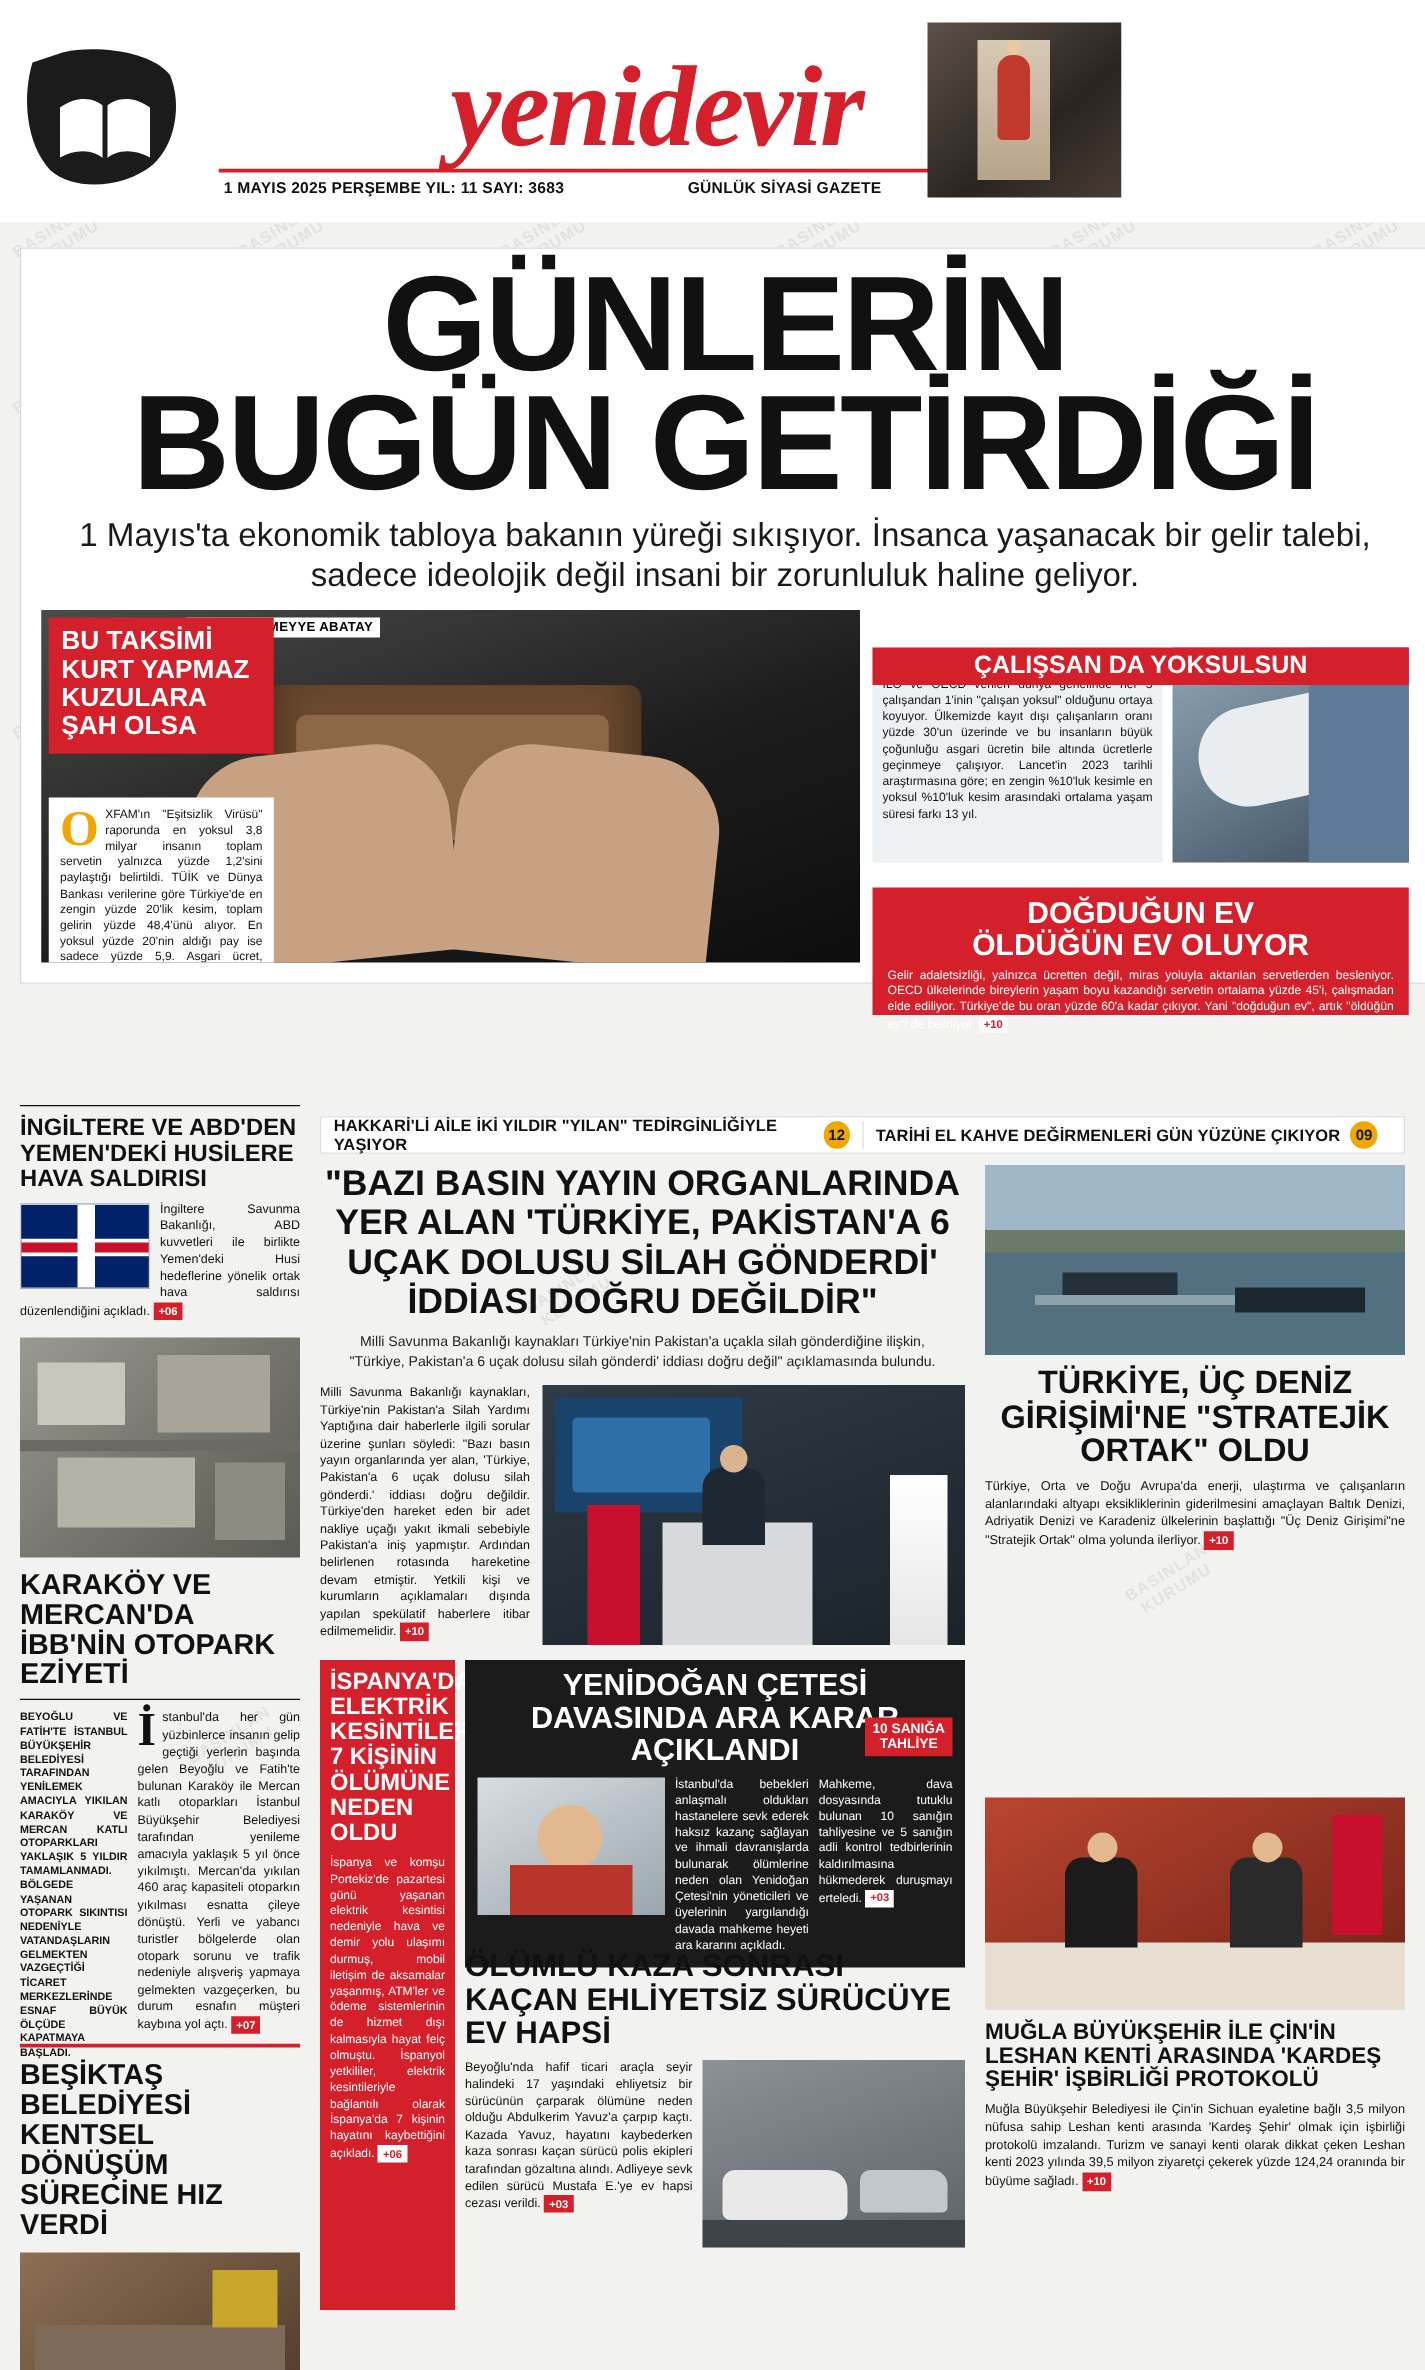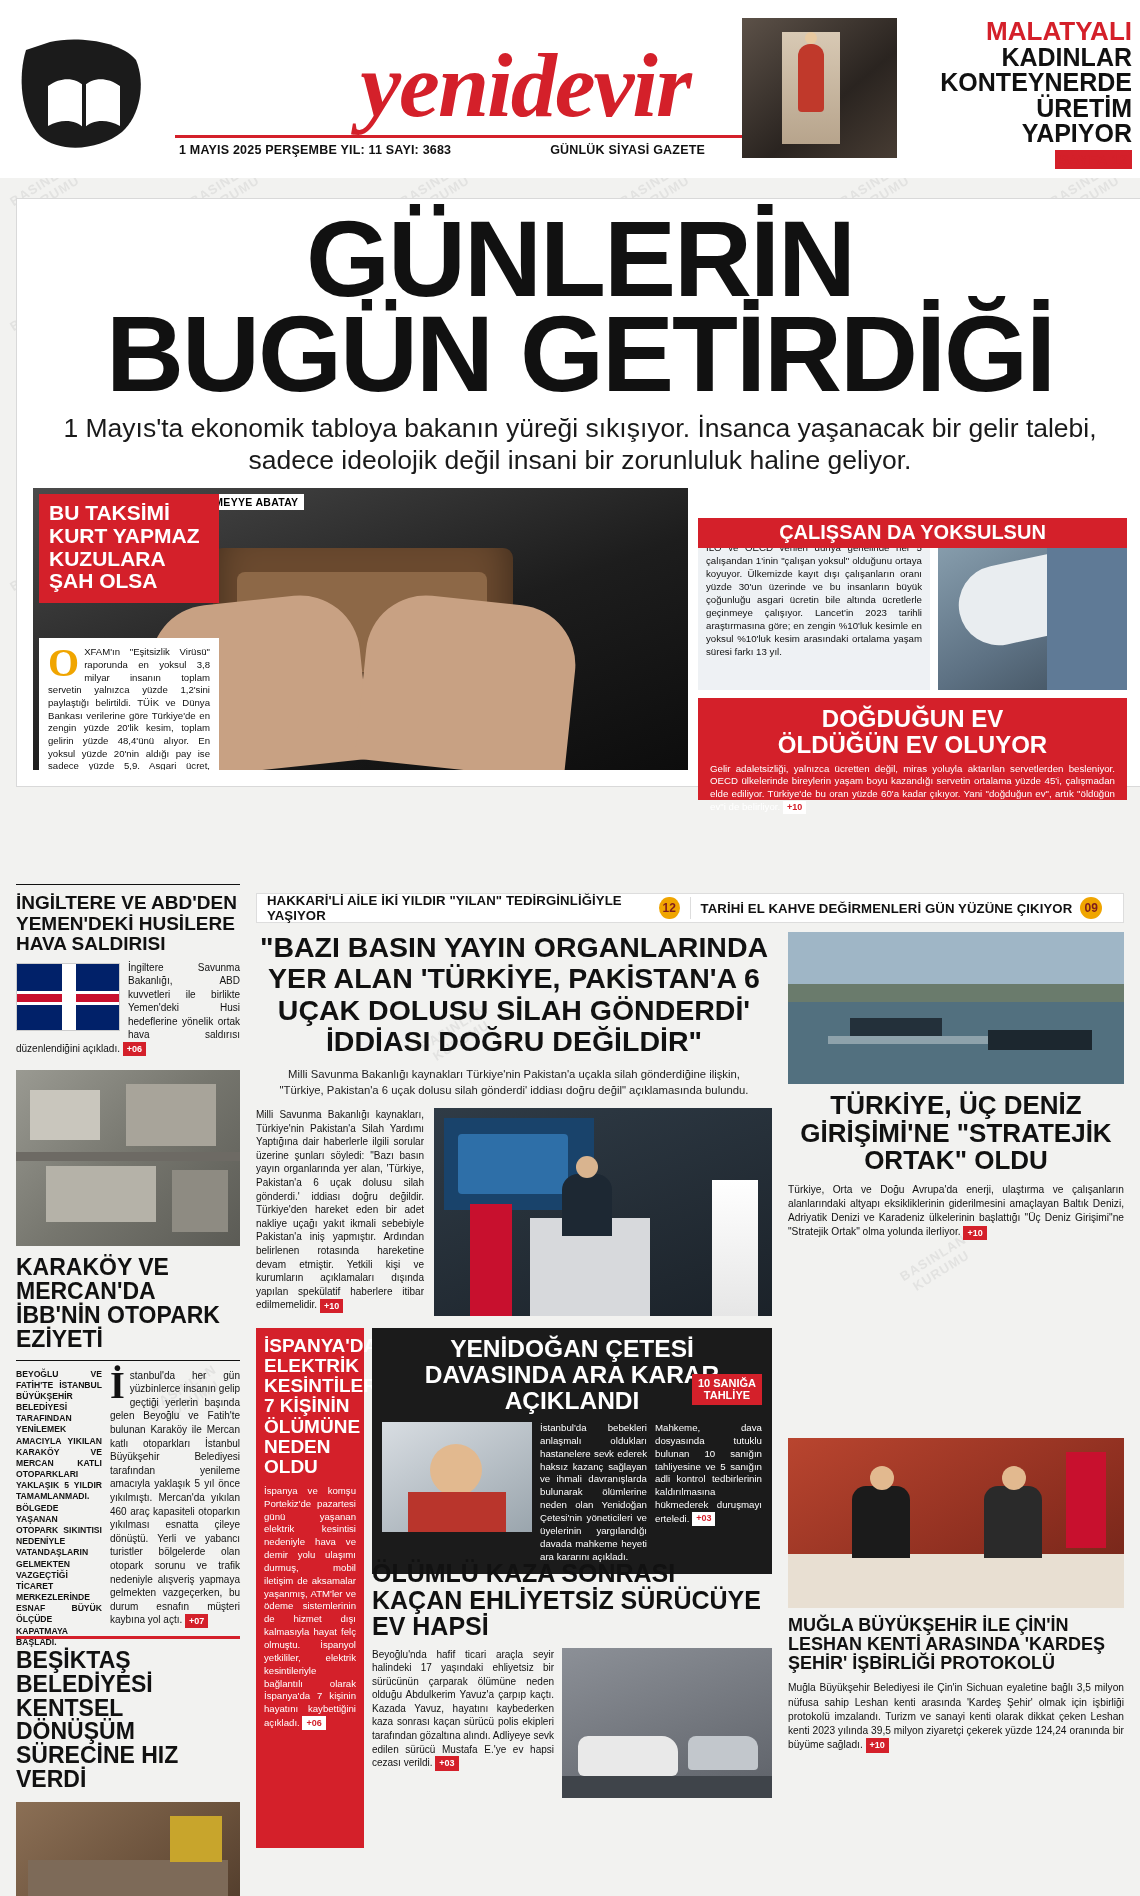--- a/index.html
+++ b/index.html
@@ -67,28 +67,28 @@
   .whitebox .dropcap { float:left; font-size:40px; line-height:30px; font-weight:bold; color:#f0a500; padding:2px 5px 0 0; font-family:"Liberation Serif",serif; }
 
   .colB { position:relative; width:calc(100% - 665px); height:282px; }
   .bTop { position:relative; height:172px; display:flex; gap:8px;margin-top:30px; }
   .bText { width:232px; background:#eef1f4; padding:24px 8px 6px 8px; }
   .bText p { margin:0; font-size:9.7px; line-height:1.33; text-align:justify; color:#111; }
   .bLabel { position:absolute; left:0; top:0; width:100%; background:#d4202a; color:#fff; font-size:20px; font-weight:bold; text-align:center; padding:3px 0 4px 0; z-index:3;}
   .bPhoto { flex:1; background:linear-gradient(150deg,#8fa6b5,#5d7183 60%,#3c4b58); position:relative; overflow:hidden; }
   .bPhoto .glove { position:absolute; left:20px; top:40px; width:150px; height:80px; background:#e9edf0; border-radius:40px 20px 30px 40px; transform:rotate(-12deg); }
   .bPhoto .jean { position:absolute; right:-10px; top:0; width:90px; height:172px; background:#5f7a96; }
-  .bBottom { margin-top:8px; background:#d4202a; color:#fff; height:102px; padding:8px 12px; }
+  .bBottom { margin-top:20px; background:#d4202a; color:#fff; height:102px; padding:8px 12px; }
   .bBottom .h { text-align:center; font-size:24px; font-weight:bold; line-height:1.05; }
   .bBottom p { margin:6px 0 0 0; font-size:9.7px; line-height:1.3; text-align:justify; }
 
   
   .teaserbar { position:absolute; left:256px; top:893px; width:868px; height:30px; background:#fff; border:1px solid #ddd; display:flex; align-items:center; }
   .tz { flex:1; display:flex; align-items:center; padding:0 10px; font-size:13.2px; font-weight:bold; letter-spacing:.1px; }
-  .tz .badge { width:22px; height:22px; border-radius:50%; background:#f0a500; color:#7f1d1d; font-size:12px; display:flex; align-items:center; justify-content:center; margin-left:8px; }
+  .tz .badge { width:22px; height:22px; border-radius:50%; background:#f0a500; color:#0f172a; font-size:12px; display:flex; align-items:center; justify-content:center; margin-left:8px; }
   .tz.second { border-left:1px solid #ddd; }
 
   
   .lcol { position:absolute; left:16px; top:876px; width:224px; }
   .lcol h3 { margin:0; font-size:19px; line-height:1.08; font-weight:bold; }
   .flagwrap { width:104px; height:68px; margin-top:8px; float:left; margin-right:8px; position:relative; }
   .uk { width:104px; height:68px; background:#012169; position:relative; overflow:hidden; border:1px solid #ccc; }
   .uk:before { content:""; position:absolute; left:0; top:27px; width:104px; height:14px; background:#fff; }
   .uk:after { content:""; position:absolute; left:45px; top:0; width:14px; height:68px; background:#fff; }
   .uk i { position:absolute; left:0; top:30px; width:104px; height:8px; background:#C8102E; }
@@ -213,28 +213,20 @@
         <span>GÜNLÜK SİYASİ GAZETE</span>
         <span>Fiyatı: 5.00</span>
       </div>
     </div>
 
     <div class="promo">
       <div class="thumb">
         <div class="door"></div>
           <div class="fig"></div>
       </div>
-      <div class="txt">
-        <div class="l1">MALATYALI</div>
-        <div class="l2">KADINLAR</div>
-        <div class="l3">KONTEYNERDE</div>
-        <div class="l4">ÜRETİM</div>
-        <div class="l4">YAPIYOR</div>
-        <div class="pg">SAYFA 12</div>
-      </div>
     </div>
   </div>
 
   <div class="lead">
     <div class="hl">
       <div class="hl1">GÜNLERİN</div>
       <div class="hl2">BUGÜN GETİRDİĞİ</div>
     </div>
     <div class="sub">1 Mayıs'ta ekonomik tabloya bakanın yüreği sıkışıyor. İnsanca yaşanacak bir gelir talebi, sadece ideolojik değil insani bir zorunluluk haline geliyor.</div>
 

